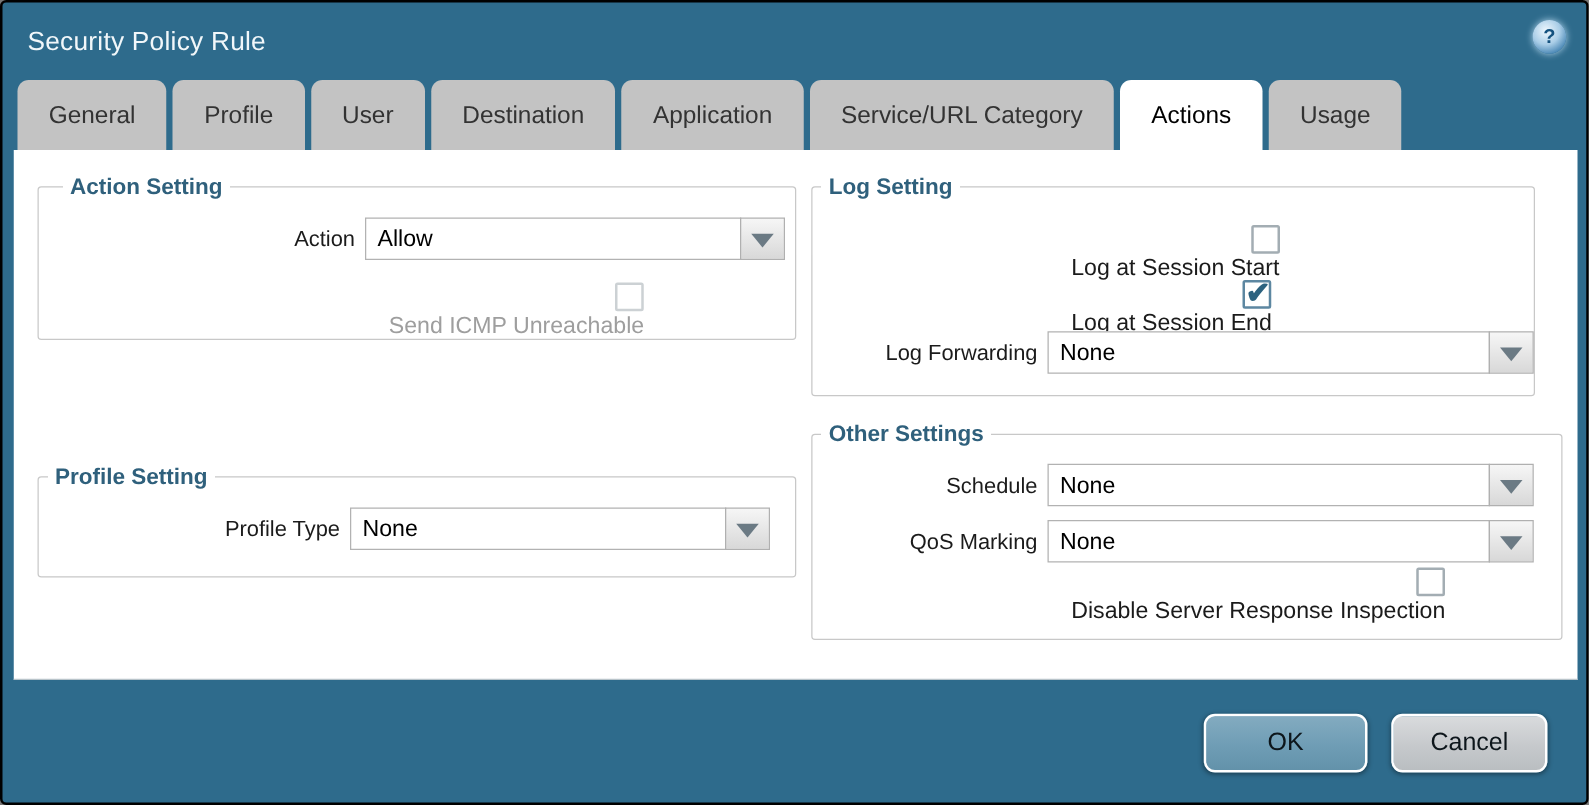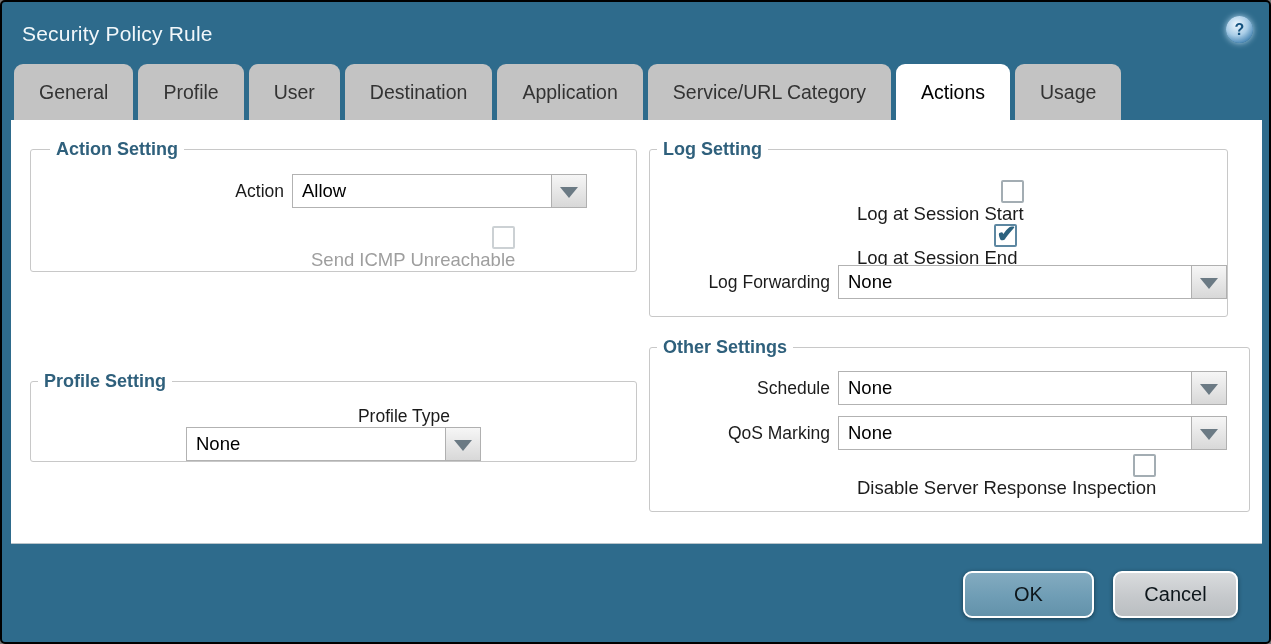--- a/index.html
+++ b/index.html
@@ -58,21 +58,21 @@
   .row{display:flex;align-items:center;}
   .lbl{font-size:17.5px;color:#1b1b1b;text-align:right;white-space:nowrap;}
   .fs-action .lbl,.fs-profile .lbl{width:249px;padding-right:8px;flex:none;}
   .fs-log .lbl,.fs-other .lbl{width:188px;padding-right:8px;flex:none;}
   
   .dropdown{display:flex;height:34px;cursor:pointer;}
   .dd-value{
     background:#fff;border:1px solid #b2b2b2;height:34px;
     display:flex;align-items:center;padding-left:9px;font-size:18.5px;color:#000;
   }
-  .fs-action .dd-value,.fs-profile .dd-value{width:260px;}
+  .fs-action .dd-value,.fs-profile .dd-value{width:301px;}
   .fs-log .dd-value,.fs-other .dd-value{width:354px;}
   .dd-btn{
     width:36px;height:34px;margin-left:-1px;border:1px solid #b0b0b0;
     background:linear-gradient(180deg,#f6f6f6,#d8d8d8);
     display:flex;align-items:center;justify-content:center;cursor:pointer;
   }
   .dd-arrow{
     width:0;height:0;border-left:9px solid transparent;border-right:9px solid transparent;
     border-top:11px solid #6b7a84;margin-top:3px;
   }
@@ -89,21 +89,21 @@
   }
   .cblabel{font-size:18.5px;color:#1b1b1b;margin-left:11px;white-space:nowrap;}
   .cbrow.disabled .checkbox{border-color:#ccd1d4;cursor:default;}
   .cbrow.disabled .cblabel{color:#9e9e9e;}
   
   .fs-action .row-dd{margin-top:16px;}
   .fs-action .row-cb{margin-top:18px;}
   .fs-log .row-cb1{margin-top:22px;}
   .fs-log .row-cb2{margin-top:18px;}
   .fs-log .row-dd{margin-top:15px;}
-  .fs-profile .row-dd{margin-top:16px;flex-direction:column;}
+  .fs-profile .row-dd{margin-top:16px;}
   .fs-other .row-dd1{margin-top:15px;}
   .fs-other .row-dd2{margin-top:11px;}
   .fs-other .row-cb{margin-top:4px;}
   
   .fs-action .row-cb .spacer{width:257px;flex:none;}
   .fs-log .cb-indent,.fs-other .cb-indent{width:196px;flex:none;}
   
   .footer{position:absolute;right:31px;top:569px;display:flex;gap:19px;}
   .btn{
     height:47px;border:2px solid #fff;border-radius:9px;font-size:20px;color:#0d161b;

